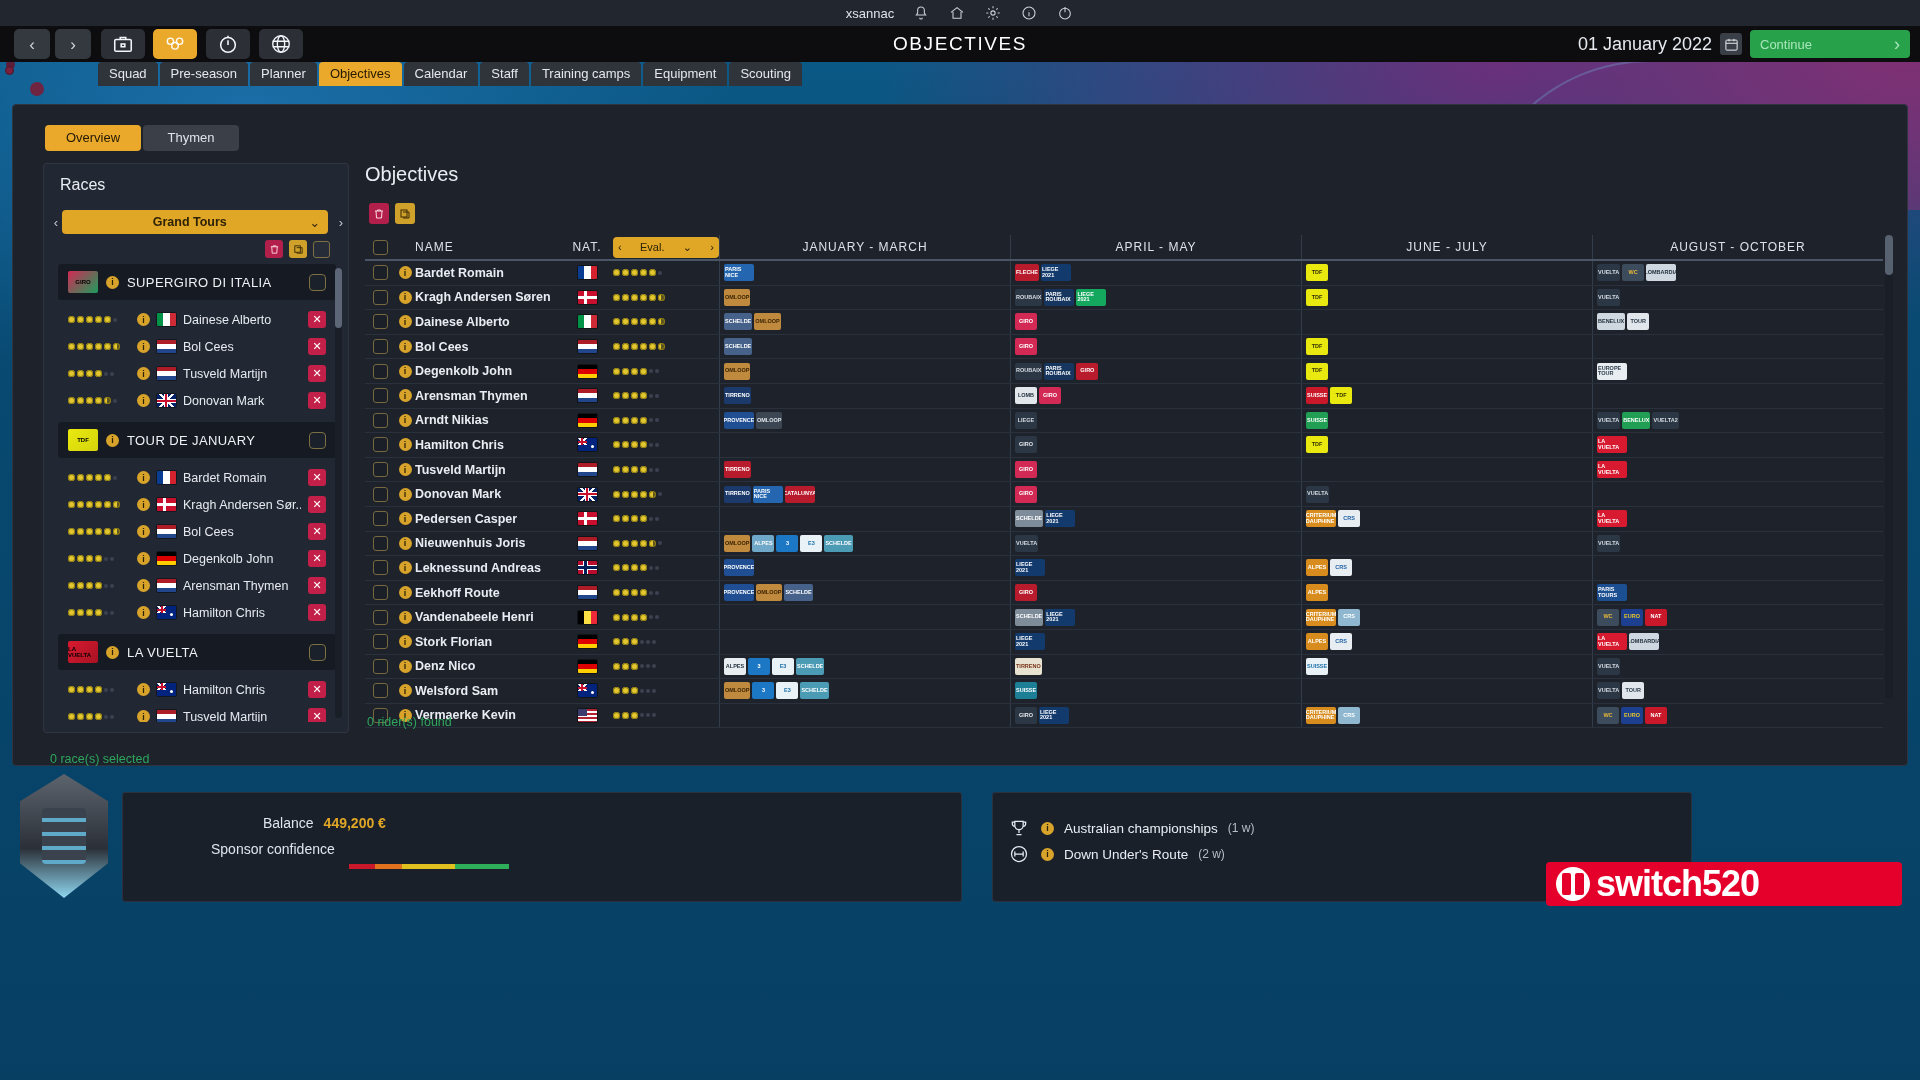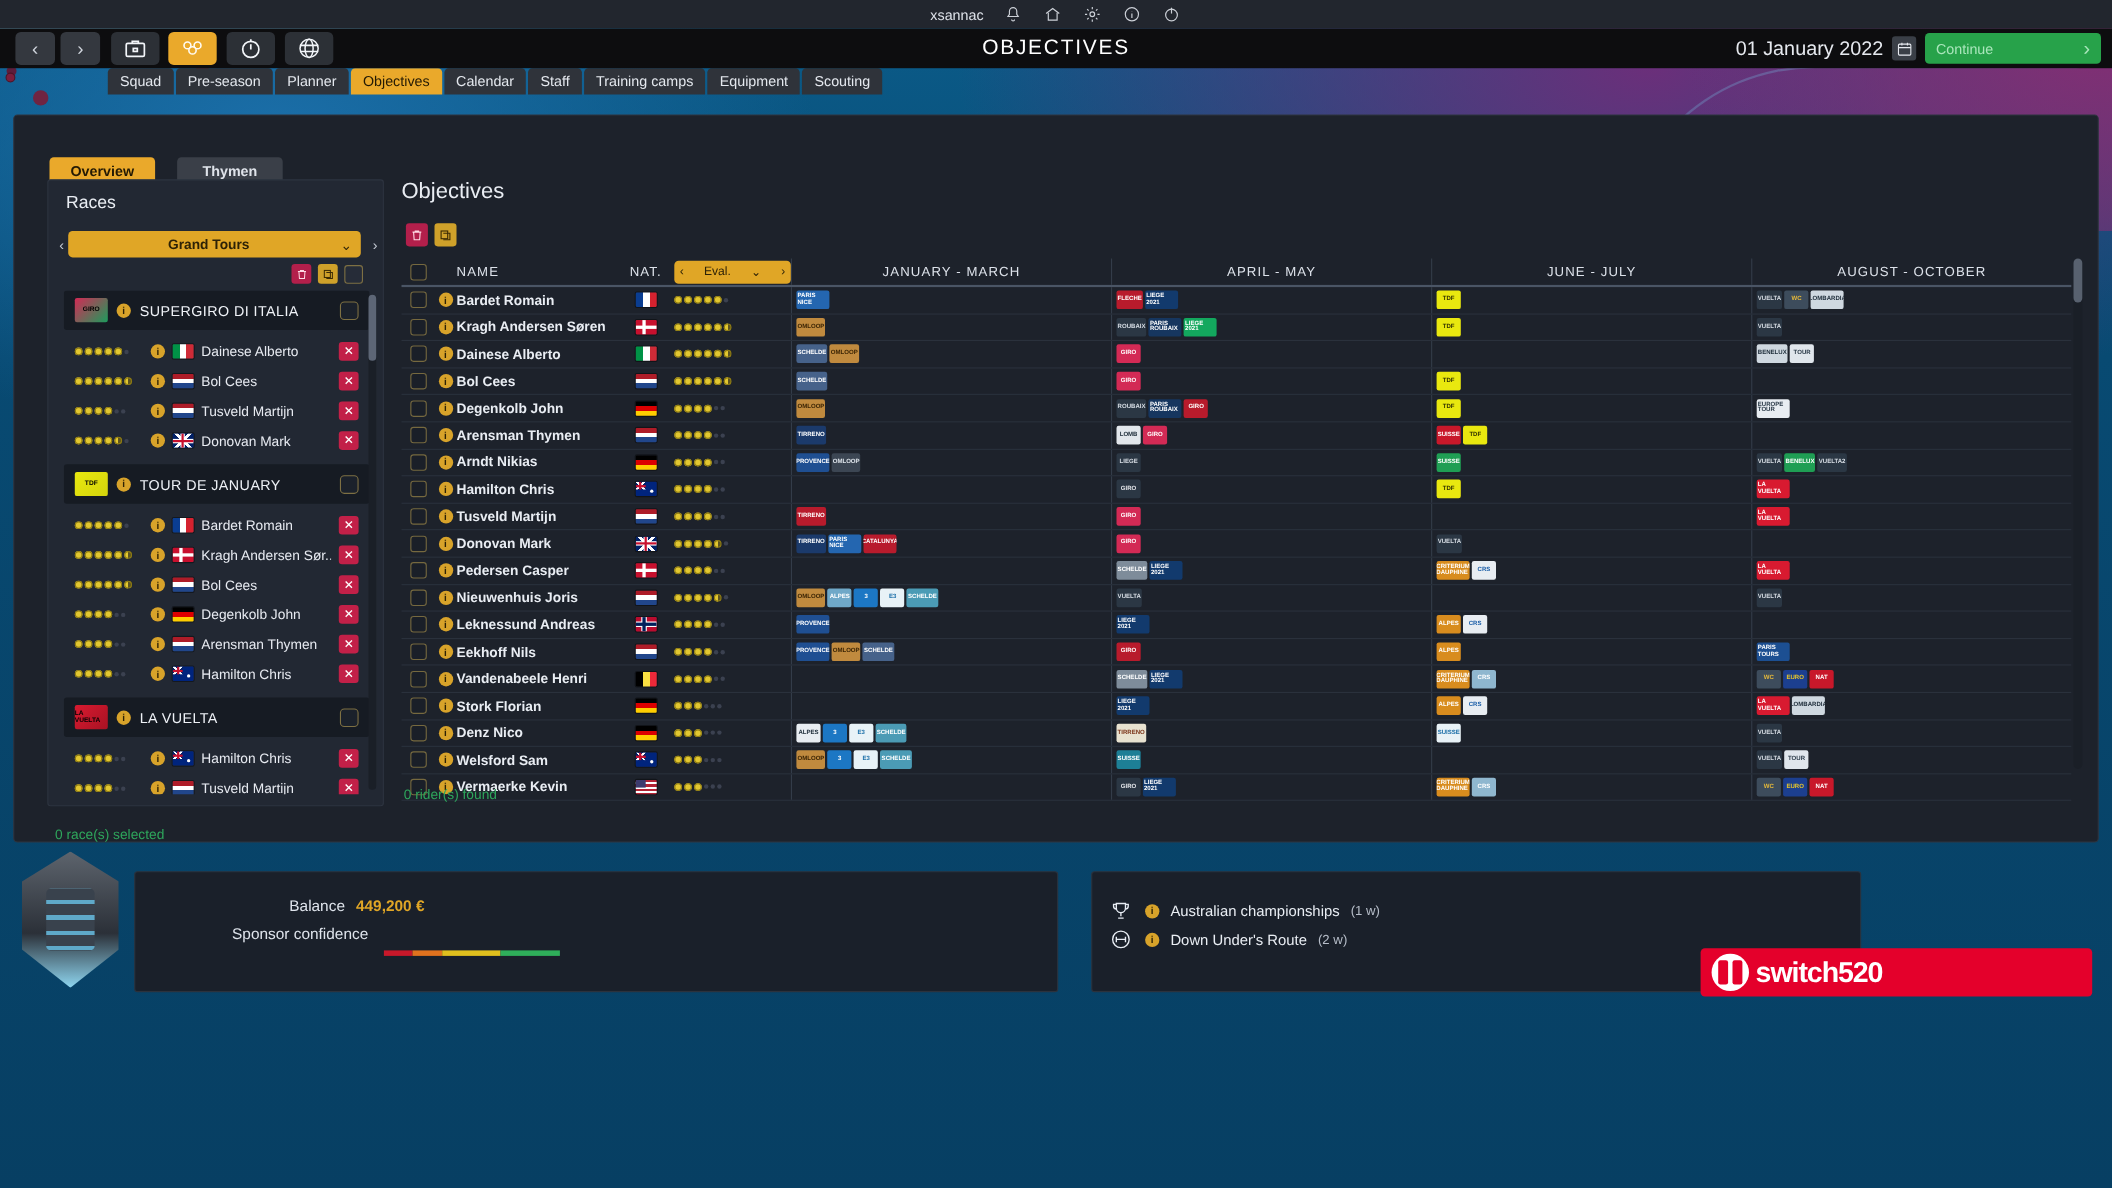--- a/index.html
+++ b/index.html
@@ -98,21 +98,21 @@
     background:#2f333a; color:#e4e8ee; font-size:13px;
     border-top-left-radius:4px; border-top-right-radius:4px;
   }
   .tab.active { background:#eaa92b; color:#241a04; }
 
   
   #main-panel {
     position:absolute; left:12px; top:104px; width:1896px; height:662px;
     background:#1d222b; border:1px solid #2e3540; border-radius:4px;
   }
-  #view-tabs { position:absolute; left:32px; top:38px; display:flex; gap:20px;font-weight:bold; }
+  #view-tabs { position:absolute; left:32px; top:20px; display:flex; gap:2px; }
   .vtab {
     width:96px; height:26px; line-height:26px; text-align:center;
     background:#3a3f48; color:#dfe3ea; font-size:13px; border-radius:4px;
   }
   .vtab.active { background:#eaa92b; color:#241a04; }
 
   
   #races-panel {
     position:absolute; left:30px; top:58px; width:306px; height:570px;
     background:#222833; border:1px solid #2d3440; border-radius:3px;
@@ -216,21 +216,21 @@
     position:absolute; left:980px; top:10px; width:700px; height:110px;
     background:#1a202a; border:1px solid #2b323d; border-radius:3px;
   }
   .side-obj { display:flex; align-items:center; gap:10px; height:26px; color:#e9edf3; font-size:13.5px; padding-left:14px;}
   .side-obj .ico { width:24px; height:24px; display:flex; align-items:center; justify-content:center;}
   .side-obj .ico svg { width:20px; height:20px; }
   .side-obj .sub { color:#b6bdc8; font-size:12px;}
   #watermark {
     position:absolute; right:6px; bottom:6px; height:44px; width:356px;
     background:#e4002b; border-radius:4px; display:flex; align-items:center; gap:6px; padding-left:10px;
-    color:#fff; font-size:26px; font-weight:bold; letter-spacing:-1px;
+    color:#fff; font-size:36px; font-weight:bold; letter-spacing:-1px;
   }
   #wm-logo { width:34px; height:34px; background:#fff; border-radius:50%; position:relative; flex:0 0 auto;}
   #wm-logo::before { content:""; position:absolute; left:6px; top:6px; width:9px; height:22px; background:#e4002b; border-radius:2px;}
   #wm-logo::after { content:""; position:absolute; left:19px; top:6px; width:9px; height:22px; background:#e4002b; border-radius:2px;}
 </style>
 </head>
 <body>
 
 <div class="bg-swoosh"></div>
 <div class="bg-curve1"></div>
@@ -1090,21 +1090,21 @@
             </div>
             <div class="c-per"></div>
           </div>
           <div class="trow">
             <div class="c-check">
               <div class="row-check"></div>
             </div>
             <div class="c-medal">
               <span class="dot-i">i</span>
             </div>
-            <div class="c-name">Eekhoff Nils</div>
+            <div class="c-name">Eekhoff Route</div>
             <div class="c-nat">
               <span class="flag" style="background: linear-gradient(rgb(174, 28, 40) 33%, rgb(255, 255, 255) 33%, rgb(255, 255, 255) 66%, rgb(33, 70, 139) 66%); position: relative;"></span>
             </div>
             <div class="c-eval">
               <span class="stars">
                 <span class="star"></span>
                 <span class="star"></span>
                 <span class="star"></span>
                 <span class="star"></span>
                 <span class="star off"></span>

